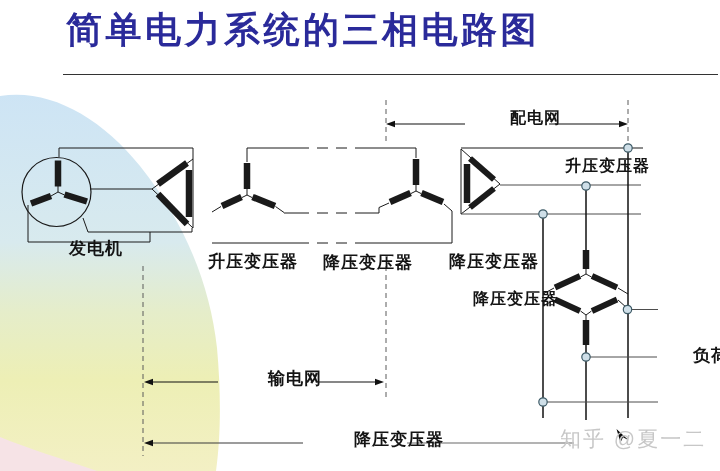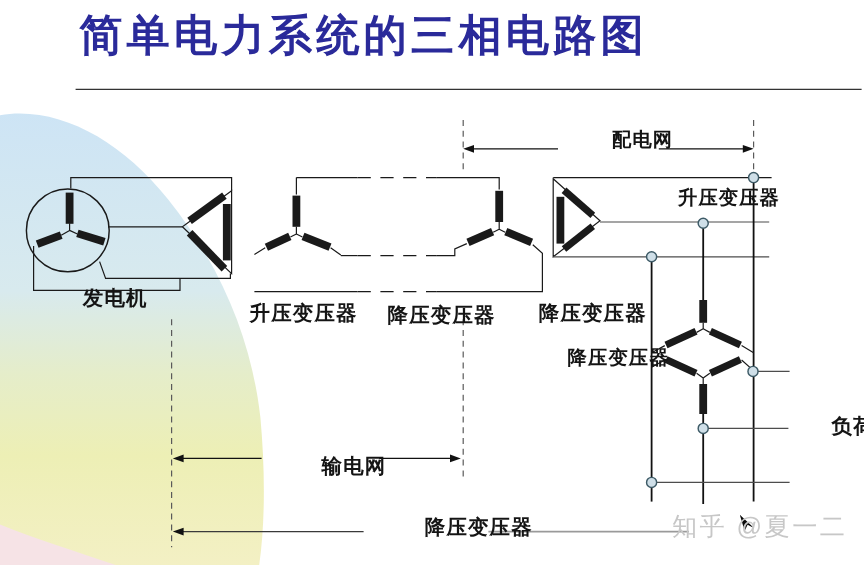--- a/index.html
+++ b/index.html
@@ -174,18 +174,18 @@
   <div class="lbl" style="left:417px;top:253px">降压变压器</div>
 
   <div class="lbl small" style="left:478px;top:109px">配电网</div>
 
   <div class="lbl small" style="left:533px;top:157px">升压变压器</div>
 
   <div class="lbl small" style="left:441px;top:290px">降压变压器</div>
 
   <div class="lbl" style="left:661px;top:347px">负荷</div>
 
-  <div class="lbl" style="left:236px;top:380px">输电网</div>
+  <div class="lbl" style="left:236px;top:370px">输电网</div>
 
   <div class="lbl" style="left:322px;top:431px">降压变压器</div>
 
   <div class="watermark" style="color: rgb(199, 199, 199);">知乎 @夏一二</div>
 </div>
 
 </body></html>

